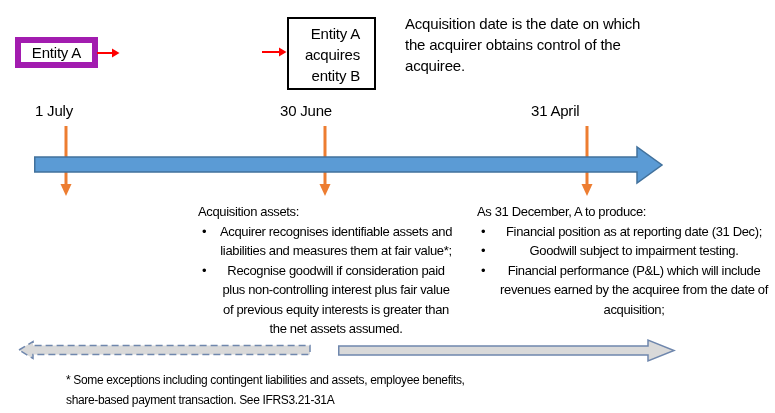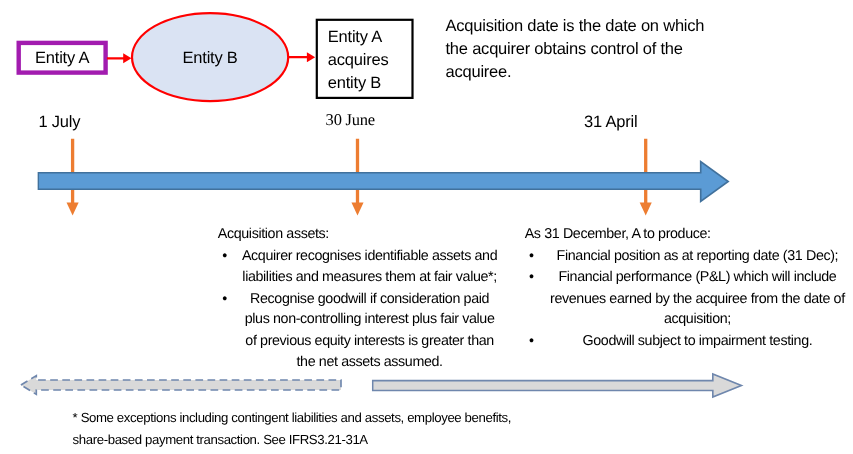--- a/index.html
+++ b/index.html
@@ -10,21 +10,21 @@
     height: 413px;
     background: #ffffff;
     font-family: "Liberation Sans", sans-serif;
     color: #000000;
     overflow: hidden;
   }
   .abs { position: absolute; }
 
   
   .entity-box {
-    border: 4px solid #a21caf;
+    border: 6px solid #a21caf;
     background: #ffffff;
     display: flex;
     align-items: center;
     justify-content: center;
     font-size: 15px;
     letter-spacing: -0.2px;
   }
   .entity-a { left: 15px; top: 37px; width: 83px; height: 31px; }
   .ellipse {
     left: 119px; top: 11px; width: 144px; height: 82px;
@@ -39,38 +39,38 @@
   }
   .acquires-box {
     left: 287px; top: 17px; width: 89px; height: 73px;
     border: 2px solid #000000;
     background: #ffffff;
     font-size: 15px;
     line-height: 21px;
     letter-spacing: -0.2px;
     padding: 4px 4px 0 9px;
   }
-  .acquires-box .inner { width: 62px; }
+  .acquires-box .inner { width: 62px; text-align: right; }
 
   
   .definition {
     left: 405px; top: 13px; width: 238px;
     font-size: 15px;
     line-height: 21px;
     letter-spacing: -0.2px;
   }
 
   
   .date-label {
     font-size: 15px;
     letter-spacing: -0.2px;
     white-space: nowrap;
   }
   .date-jan { left: 35px;  top: 102px; }
-  .date-jun { left: 296px; top: 102px; font-family: Liberation Serif, serif; }
+  .date-jun { left: 280px; top: 102px; }
   .date-dec { left: 531px; top: 102px; }
 
   
   .col {
     font-size: 13px;
     line-height: 19.5px;
     letter-spacing: -0.35px;
   }
   .col-left  { left: 198px; top: 202px; width: 258px; }
   .col-right { left: 477px; top: 202px; width: 296px; }
@@ -97,23 +97,20 @@
 
   <div class="abs entity-box entity-a">
     <span>Entity A</span>
   </div>
 
   <svg class="abs" style="left:97px; top:47px;" width="23" height="12">
     <line x1="0" y1="6" x2="16" y2="6" stroke="#ff0000" stroke-width="2"></line>
     <polygon points="15,1.5 22.5,6 15,10.5" fill="#ff0000"></polygon>
   </svg>
 
-  <div class="abs ellipse">
-    <span>Entity B</span>
-  </div>
 
   <svg class="abs" style="left:262px; top:46px;" width="25" height="12">
     <line x1="0" y1="6" x2="18" y2="6" stroke="#ff0000" stroke-width="2"></line>
     <polygon points="17,1.5 24.5,6 17,10.5" fill="#ff0000"></polygon>
   </svg>
 
   <div class="abs acquires-box">
     <div class="inner">Entity A acquires entity B</div>
   </div>
 
@@ -145,22 +142,22 @@
     <ul>
       <li>Acquirer recognises identifiable assets and liabilities and measures them at fair value*;</li>
       <li>Recognise goodwill if consideration paid plus non-controlling interest plus fair value of previous equity interests is greater than the net assets assumed.</li>
     </ul>
   </div>
 
   <div class="abs col col-right">
     <div>As 31 December, A to produce:</div>
     <ul>
       <li>Financial position as at reporting date (31 Dec);</li>
+      <li>Goodwill subject to impairment testing.</li>
       <li>Financial performance (P&amp;L) which will include revenues earned by the acquiree from the date of acquisition;</li>
-      <li>Goodwill subject to impairment testing.</li>
     </ul>
   </div>
 
   <svg class="abs" style="left:17px; top:339px;" width="296" height="22">
     <polygon points="2,11 16,2.5 16,6.5 293,6.5 293,15.5 16,15.5 16,19.5" fill="#d9d9d9" stroke="#6f87ad" stroke-width="1.5" stroke-dasharray="7 4"></polygon>
   </svg>
   <svg class="abs" style="left:338px; top:338px;" width="340" height="25">
     <polygon points="0.75,8 310,8 310,2 336,12.5 310,23 310,17 0.75,17" fill="#d9d9d9" stroke="#6f87ad" stroke-width="1.5"></polygon>
   </svg>
 

